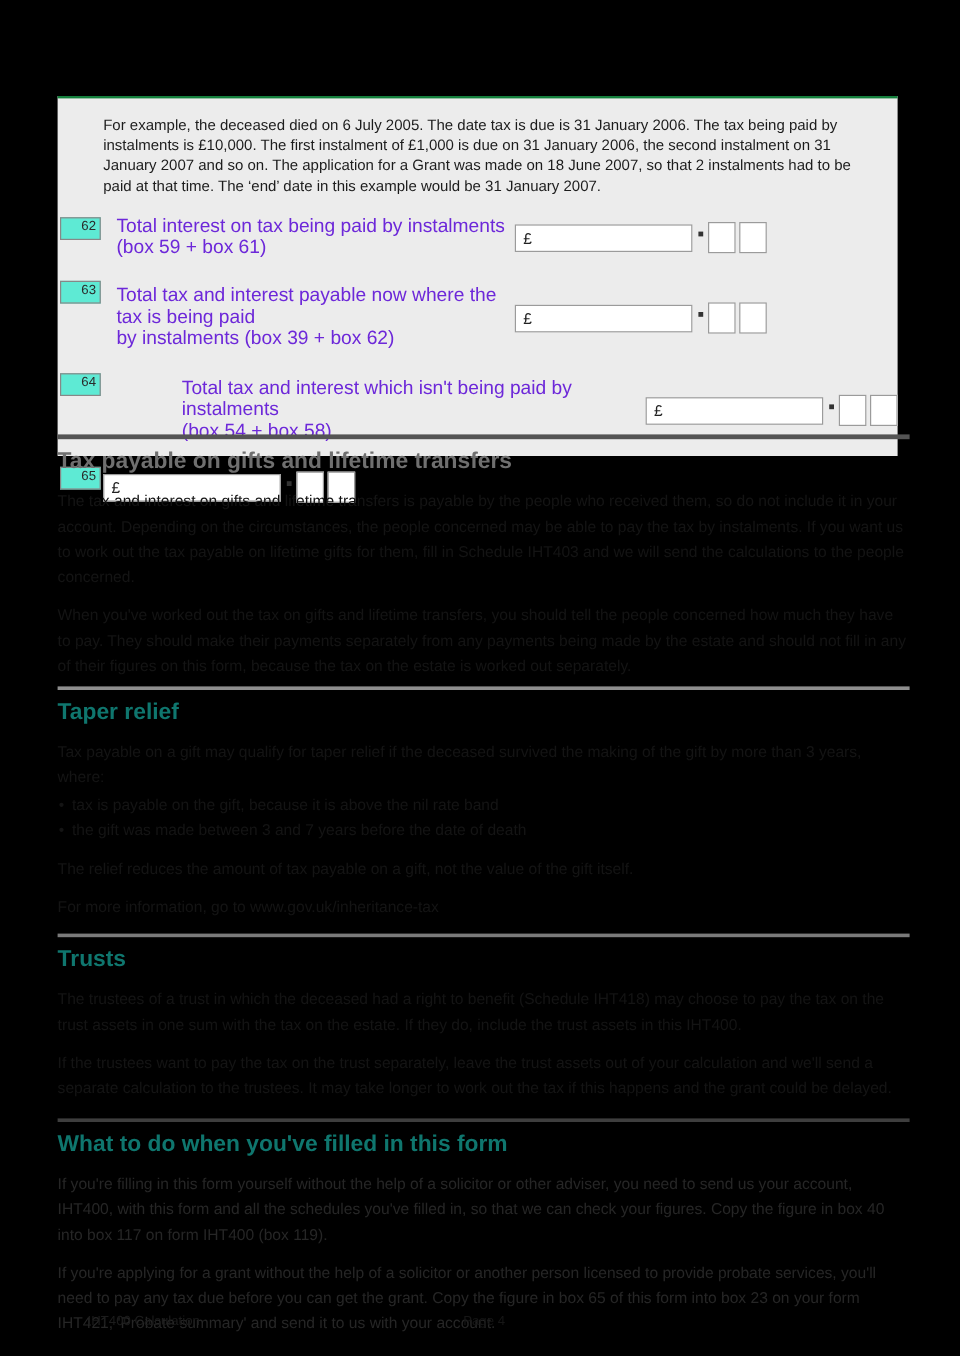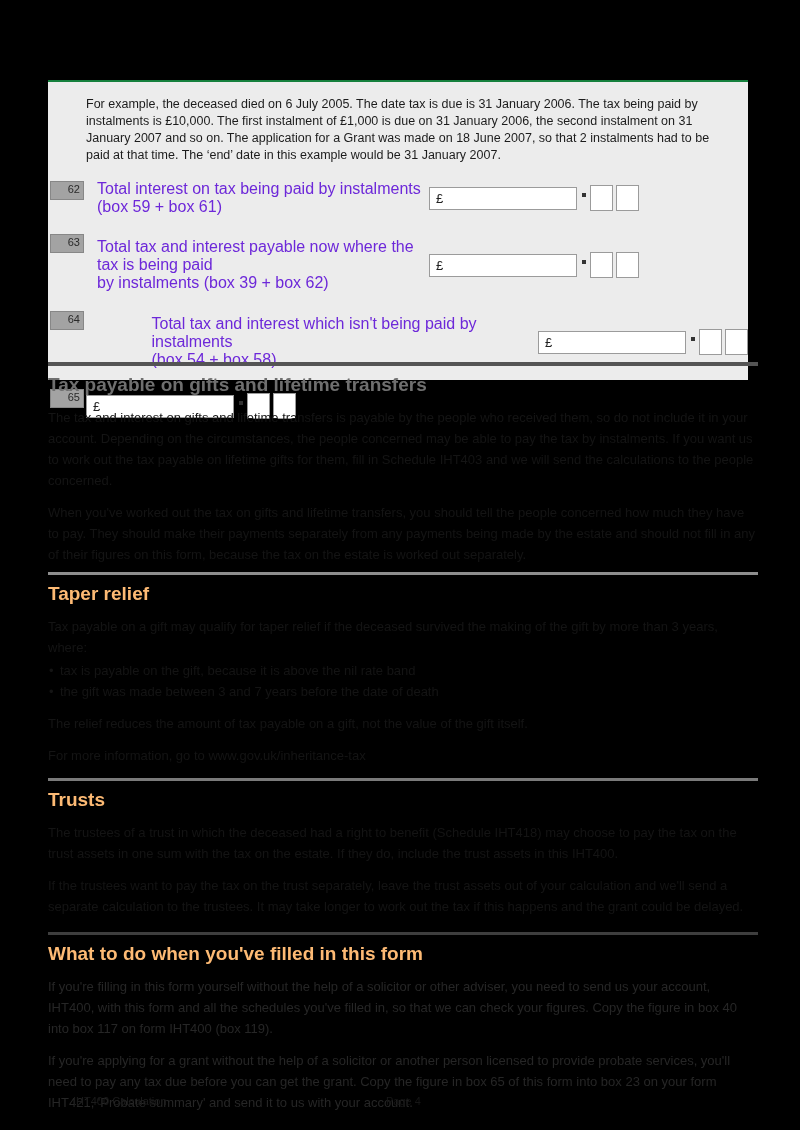--- a/index.html
+++ b/index.html
@@ -16,21 +16,21 @@
   .panel-text{
     margin:14px 32px 0 38px;font-size:12.5px;line-height:17px;color:#1c1c1c;
   }
   .panel-text.second{margin-top:11px;}
   .field-row{display:flex;align-items:center;margin:0 0 0 2px;}
   .row-62{margin-top:16px;}
   .row-63{margin-top:22px;}
   .row-64{margin-top:23px;justify-content:space-between;}
   .row-65{margin-top:24px;}
   .numbox{
-    width:29px;height:16px;background:#a3a3a3;border:1px solid #878787;
+    width:29px;height:16px;background:#5eead4;border:1px solid #878787;
     font-size:11px;color:#2a2a2a;text-align:right;padding:1px 3px 0 0;
     flex:none;align-self:flex-start;margin-top:1px;
   }
   .row-63 .numbox,.row-64 .numbox,.row-65 .numbox{margin-top:-4px;}
   .field-label{
     width:330px;margin-left:13px;font-size:16px;line-height:18px;color:#6d28d9;
   }
   .field-label span{display:block;}
   .field-label.bold .line1{font-weight:bold;}
   .amount-group{display:flex;align-items:center;flex:none;margin-left:2px;}
@@ -51,21 +51,21 @@
   }
   .pence + .pence{margin-left:3px;}
   
   .lower{position:absolute;left:48px;top:348px;width:710px;}
   .divider{height:3px;border:none;margin:0;}
   .div1{background:#545454;margin-top:14px;height:4px;}
   .div2{background:#8e8e8e;margin-top:7px;}
   .div3{background:#7a7a7a;margin-top:12px;}
   .div4{background:#3e3e3e;margin-top:15px;}
   .sec-heading{
-    font-size:19px;font-weight:bold;color:#fdba74;margin:8px 0 0;
+    font-size:19px;font-weight:bold;color:#0f766e;margin:8px 0 0;
   }
   .h1{color:#6f6f6f;}
   .lower p{
     font-size:13px;line-height:21px;margin:11px 0 0;color:#141414;
   }
   .sec4 p{color:#262626;}
   ul.dark-list{margin:2px 0 0;padding:0;list-style:none;}
   ul.dark-list li{
     font-size:13px;line-height:21px;color:#141414;padding-left:12px;position:relative;
   }

